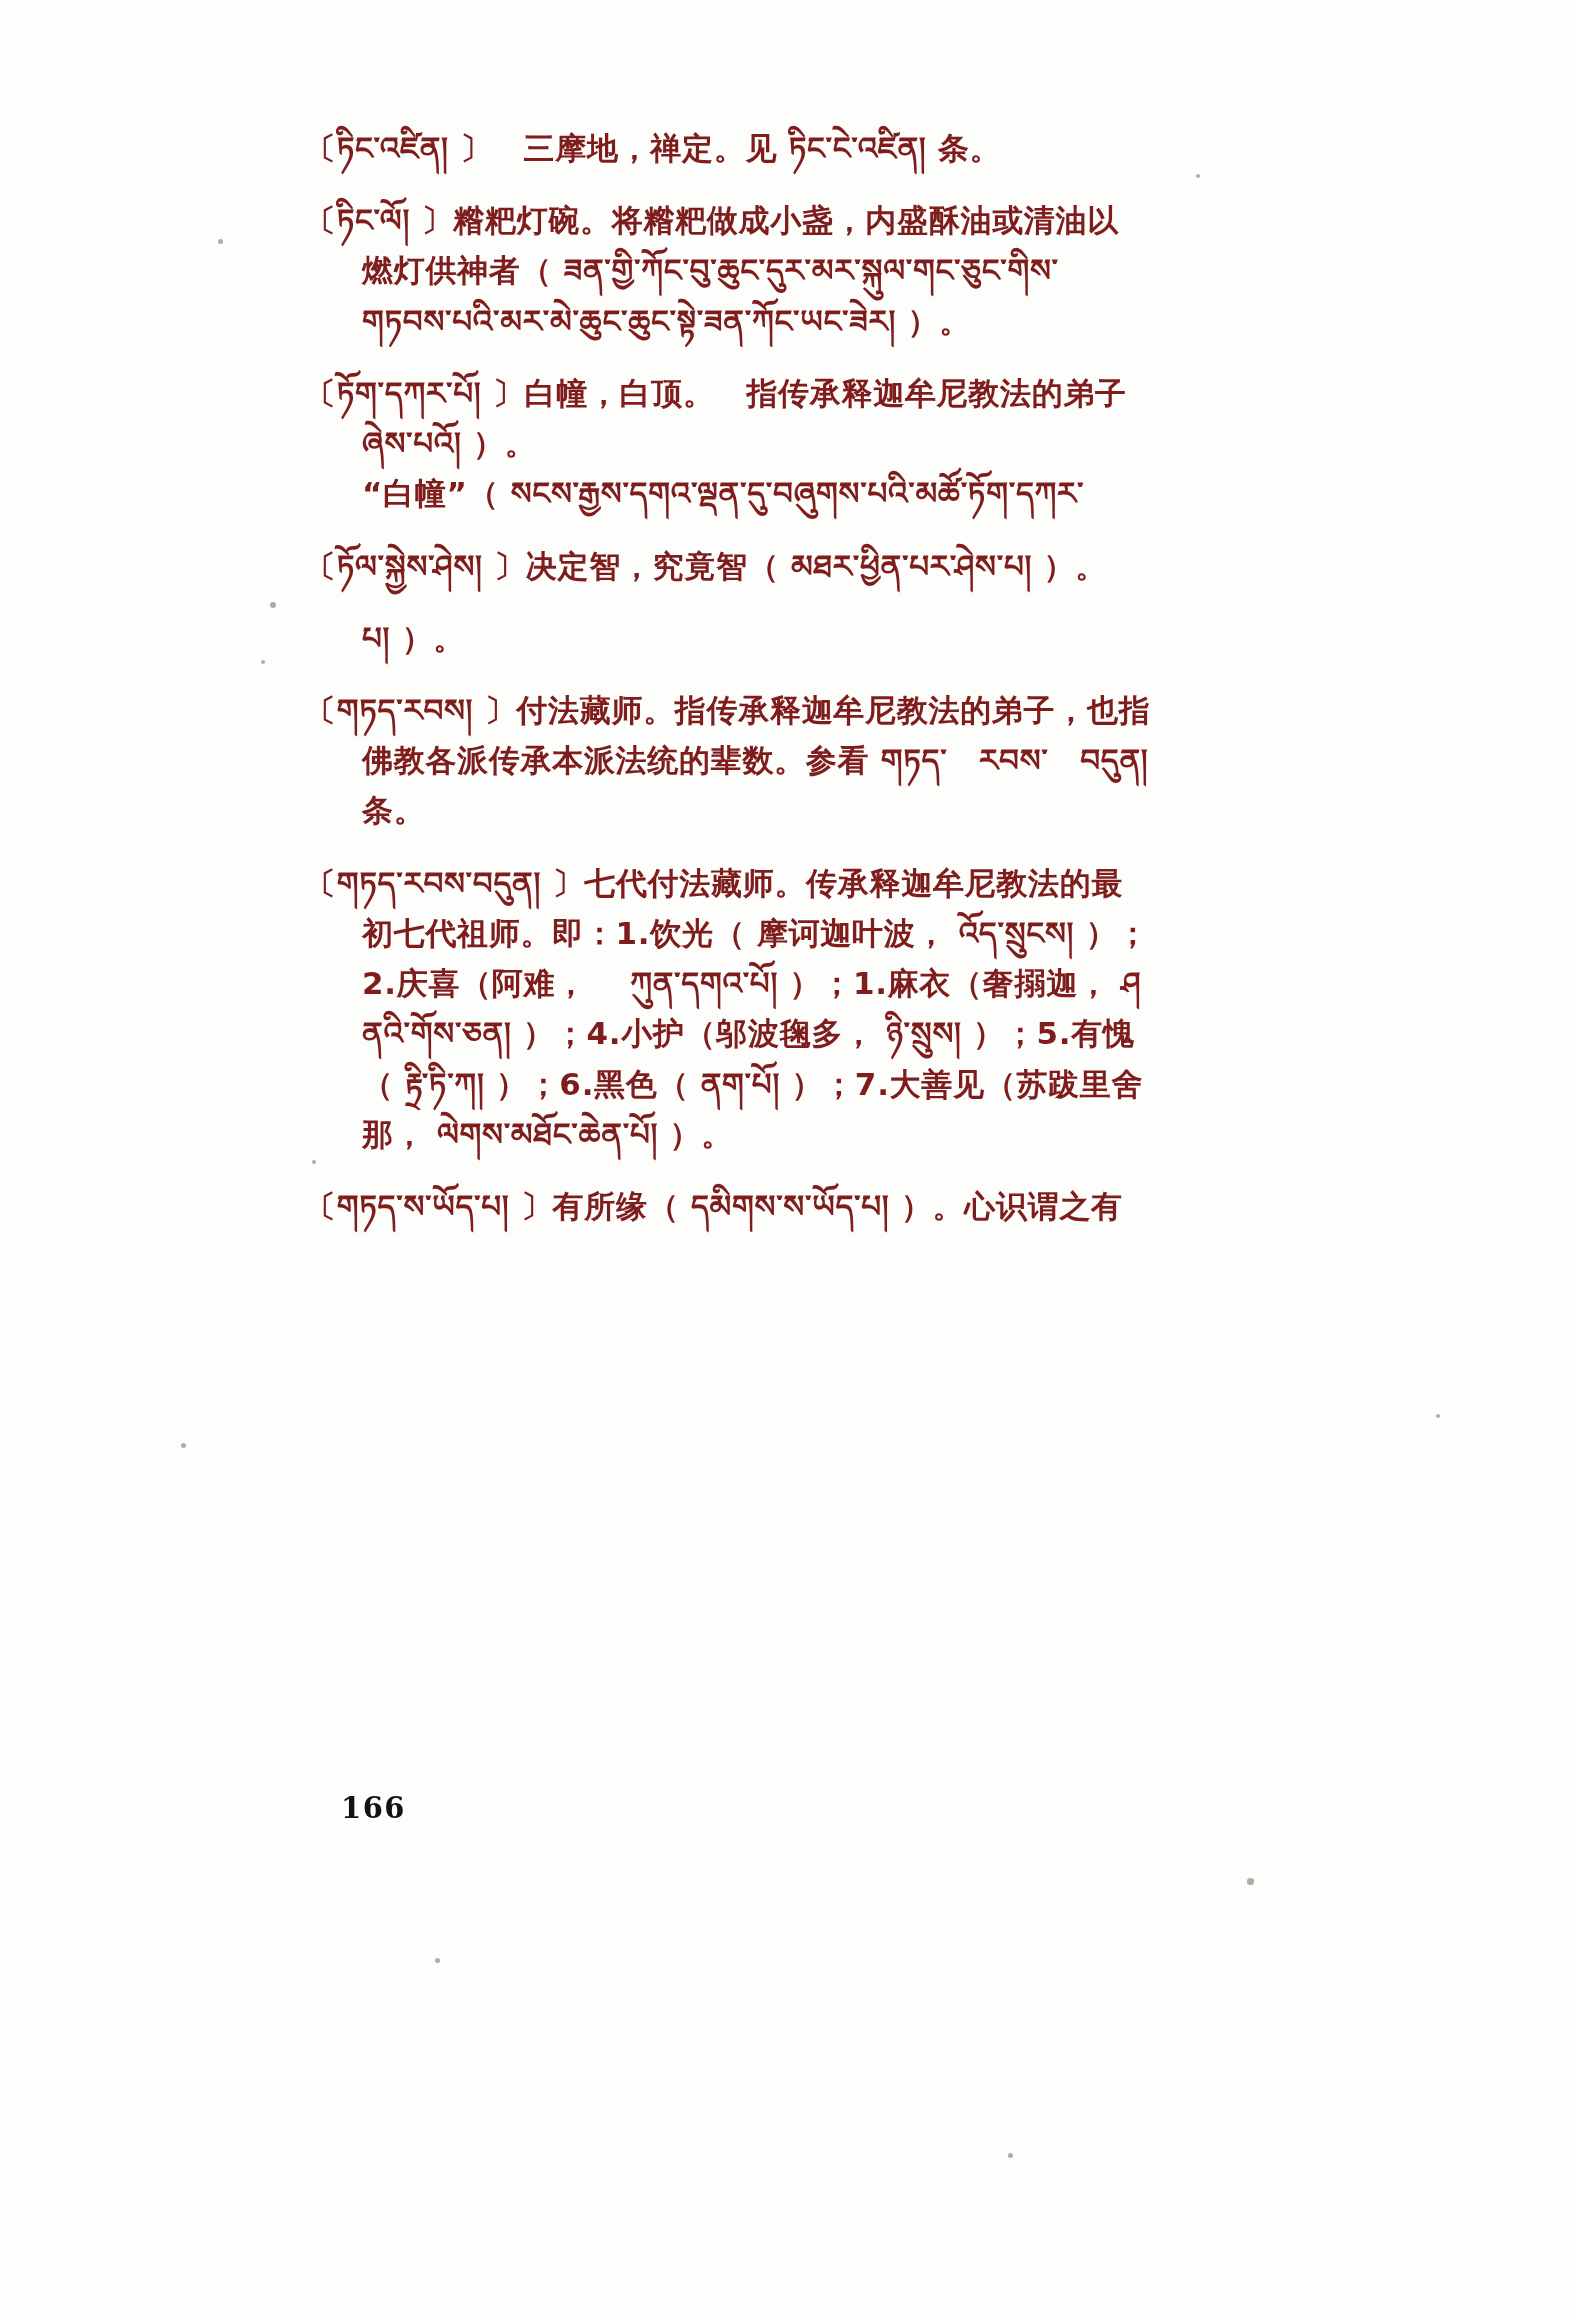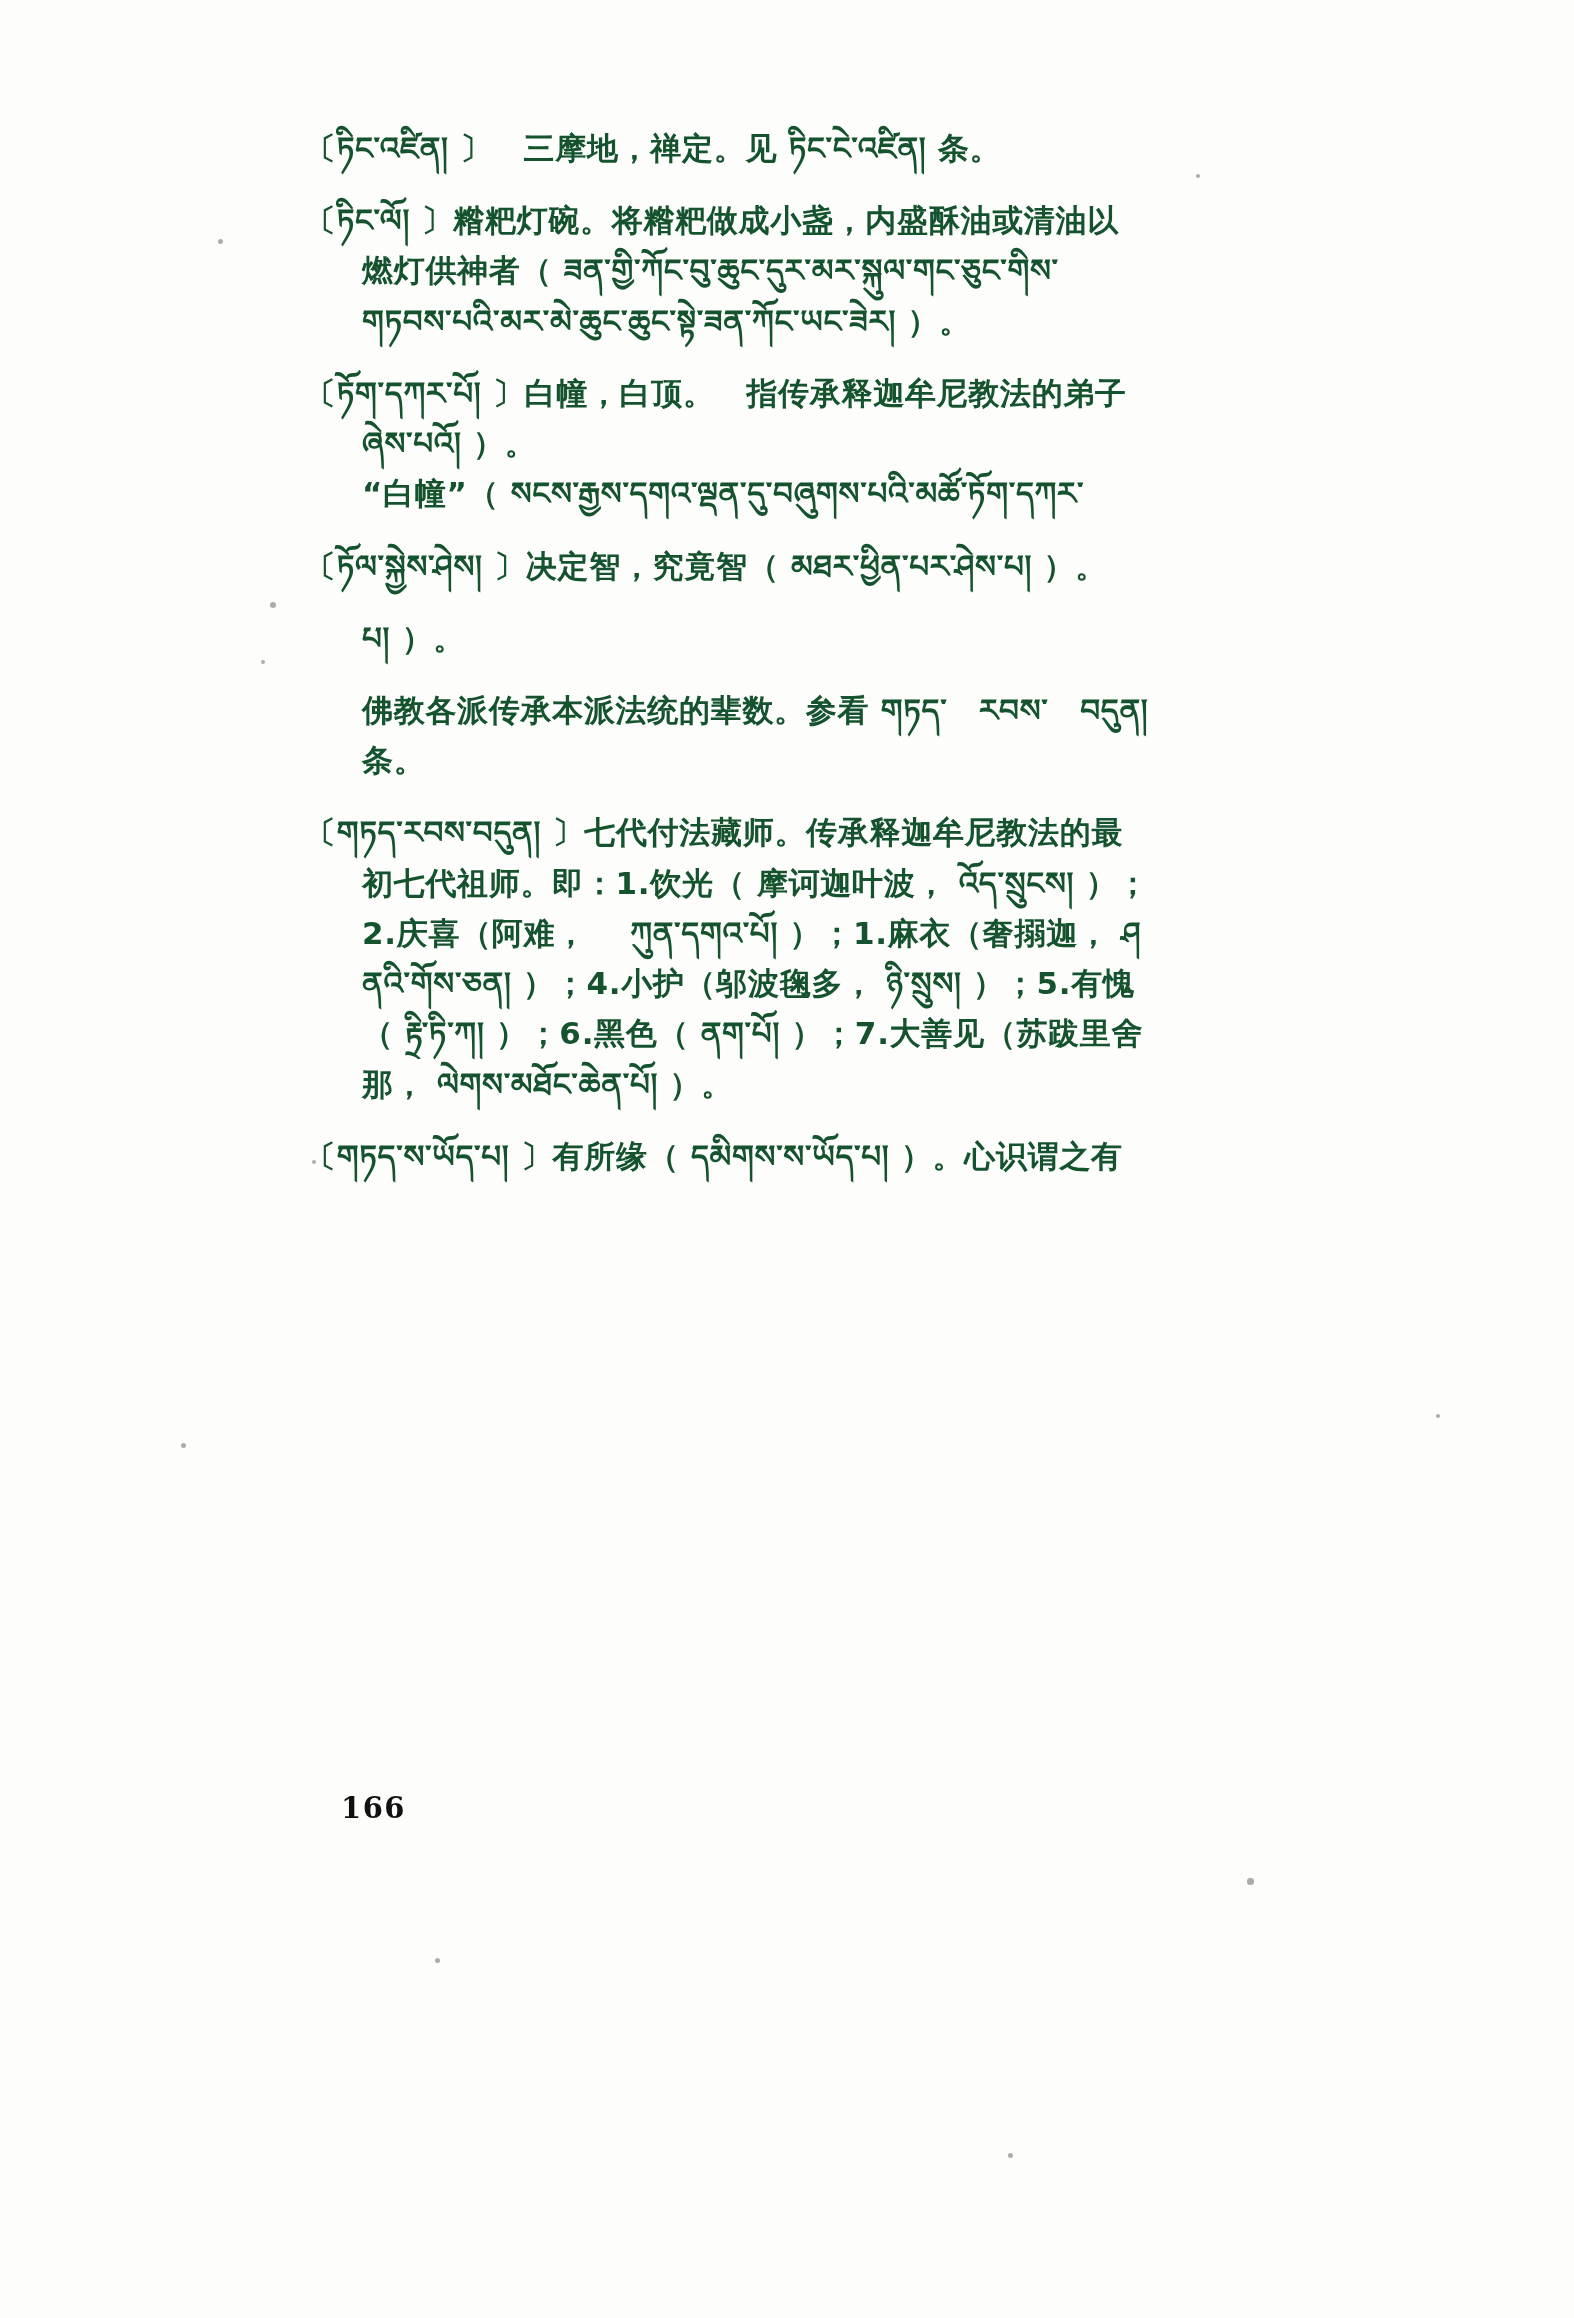--- a/index.html
+++ b/index.html
@@ -20,21 +20,21 @@
   .content {
     position: absolute;
     left: 305px;
     top: 123px;
     width: 1131px;
   }
   .entry {
     margin-bottom: 22px;
     font-size: 31px;
     line-height: 1.62;
-    color: #14532d;
+    color: #7f1d1d;
     text-align: justify;
   }
   .entry .ln {
     display: block;
     white-space: nowrap;
   }
   .ln.indent {
     padding-left: 57px;
   }
   .han {
@@ -96,20 +96,21 @@
 
     <div class="entry">
       <span class="ln han">〔ཏོལ་སྐྱེས་ཤེས།  〕决定智，究竟智（ མཐར་ཕྱིན་པར་ཤེས་པ།  ）。</span>
     </div>
 
     <div class="entry">
       <span class="ln indent han">པ།  ）。</span>
     </div>
 
     <div class="entry">
+      <span class="ln han">〔གཏད་རབས།  〕付法藏师。指传承释迦牟尼教法的弟子，也指</span>
       <span class="ln indent han">佛教各派传承本派法统的辈数。参看 གཏད་　རབས་　བདུན།</span>
       <span class="ln indent han">条。</span>
     </div>
 
     <div class="entry">
       <span class="ln han">〔གཏད་རབས་བདུན།  〕七代付法藏师。传承释迦牟尼教法的最</span>
       <span class="ln indent han">初七代祖师。即：1.饮光（ 摩诃迦叶波， འོད་སྲུངས།  ）；</span>
       <span class="ln indent han">2.庆喜（阿难，　 ཀུན་དགའ་པོ།  ）；1.麻衣（奢搦迦， ཤ</span>
       <span class="ln indent han">ནའི་གོས་ཅན།  ）；4.小护（邬波毱多， ཉི་སྲུས།  ）；5.有愧</span>
       <span class="ln indent han">（ རྟྲི་ཏི་ཀ།  ）；6.黑色（ ནག་པོ།  ）；7.大善见（苏跋里舍</span>

